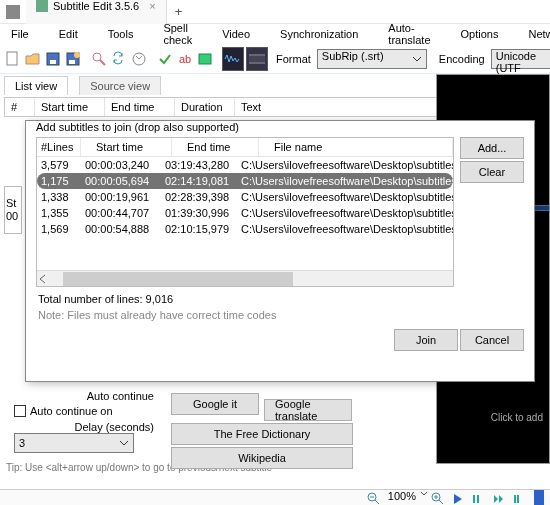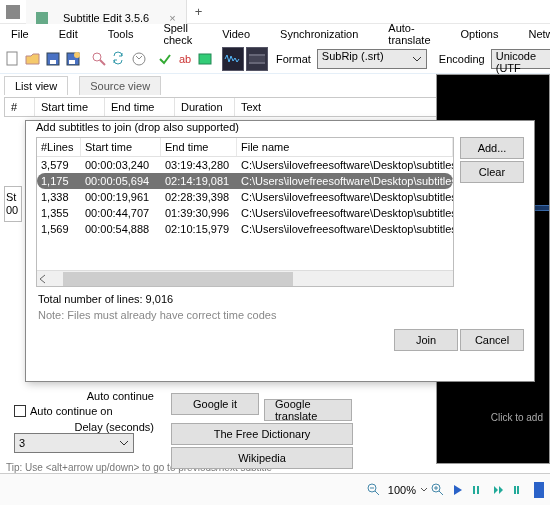--- a/index.html
+++ b/index.html
@@ -1,19 +1,19 @@
 <!DOCTYPE html>
 <html><head>
 <meta charset="utf-8">
 <style>
   * { box-sizing: border-box; font-family: "Segoe UI", Tahoma, sans-serif; font-size: 11px; }
   body { margin: 0; background: #fff; width: 550px; height: 505px; overflow: hidden; position: relative; }
   .titlebar { height: 24px; background: #fff; display: flex; align-items: center; border-bottom: 1px solid #e8e8e8; }
   .titlebar .app-icon { width: 14px; height: 14px; margin: 0 6px; background: #888; }
-  .titlebar .tab { display: flex; align-items: flex-end; padding: 0 10px; height: 24px; border-right: 1px solid #e0e0e0; background:#f8f8f8;gap:10px;}
+  .titlebar .tab { display: flex; align-items: flex-start; padding: 0 10px; height: 24px; border-right: 1px solid #e0e0e0; background:#f8f8f8;}
   .titlebar .doc-icon { width:12px;height:12px;margin-right:5px;background:#6a8; }
   .titlebar .tab-close { margin-left:10px; color:#888; }
   .titlebar .newtab { padding:0 8px; color:#555; font-size:13px; }
   .menubar { height:20px; display:flex; align-items:center; padding:0 4px; gap:16px; }
   .menubar span { padding:3px 7px; }
   .toolbar { height:30px; display:flex; align-items:center; padding:2px 4px; gap:2px; background:#fff; border-bottom:1px solid #e5eff8;}
   .tbbtn { width:24px; height:24px; display:flex; align-items:center; justify-content:center; border:1px solid transparent; }
   .sep { width:1px; height:22px; background:#ccc; margin:0 2px;}
   .fmt-label { margin-left:6px; margin-right:4px;text-align:right; }
   .fmt-select { border:1px solid #7a7a7a; height:20px; padding:0 18px 0 4px; background:#e9e9e9; position:relative; min-width:110px;}
@@ -23,58 +23,58 @@
   .tabs-strip .tab2 { border:1px solid #d0d0d0; border-bottom:none; padding:3px 10px; background:#fff; margin-right:-1px;}
   .tabs-strip .tab2.inactive { background:#f0f0f0; color:#555;}
   .grid-head { display:flex; border:1px solid #c9c9c9; margin:2px 4px 0; background:#fff;}
   .grid-head div { padding:3px 6px; border-right:1px solid #e3e3e3;}
   .gh-num{width:30px;} .gh-st{width:70px;} .gh-et{width:70px;} .gh-du{width:60px;} .gh-tx{flex:1;}
   
   .blackpanel { position:absolute; right:0; top:74px; width:114px; height:390px; background:#000; border:1px solid #999;}
   .blackpanel .hint { position:absolute; bottom:40px; right:6px; color:#aaa; font-size:10px;}
   .blackpanel .bluebar { position:absolute; top:130px; left:0; right:0; height:6px; background:#1a3a6a; border-top:1px solid #3a6aaa; border-bottom:1px solid #3a6aaa;}
   
-  .zoombar { position:absolute; left:0; bottom:0; right:0; height:32px; border-top:1px solid #ccc; display:flex; align-items:center; padding:0 6px; background:#fafafa;}
+  .zoombar { position:absolute; left:0; bottom:0; right:0; height:16px; border-top:1px solid #ccc; display:flex; padding:0 6px; background:#fafafa;}
   .zoombar .spacer{flex:1;}
   .zbtn { width:18px;height:18px;display:flex;align-items:center;justify-content:center;margin:0 1px;}
   
   .frag { position:absolute; }
   .auto-box { left:14px; top:390px; width:140px;text-align:right;}
   .auto-box .head{font-weight:400;margin-bottom:3px;}
   .chk { display:flex; align-items:center; gap:4px; margin-bottom:4px;}
   .chk .box{width:12px;height:12px;border:1px solid #333;}
   .delay-combo { border:1px solid #7a7a7a; width:120px; height:20px; display:flex; align-items:center; padding:0 4px; justify-content:space-between; background:#e9e9e9;}
   .tip { position:absolute; left:6px; top:462px; color:#777; font-size:10px;}
   .btngrid { left:170px; top:392px; width:200px;}
   .wbtn { display:inline-flex; align-items:center; justify-content:center; border:1px solid #adadad; background:#e1e1e1; height:22px; margin:1px; padding:0 10px;}
   .wbtn.w1{width:88px;} .wbtn.w2{width:182px;}
   .dialog { position:absolute; left:25px; top:120px; width:510px; height:262px; background:#fff; border:1px solid #888; box-shadow:2px 2px 8px rgba(0,0,0,0.25);}
   .dlg-title { display:flex; align-items:center; justify-content:space-between; padding:5px 8px; }
   .dlg-x { font-size:13px; padding:0 4px;}
   .dlg-sub { padding:0 10px 4px; }
   .dlg-body { display:flex; padding:0 10px; gap:6px;}
   .list-outer { flex:1; border:1px solid #bdbdbd; height:150px; position:relative; overflow:hidden; background:#fff;}
-  .list-head { display:flex; background:#fff; border-bottom:1px solid #e2e2e2;}
+  .list-head { display:flex; background:#fff; border-bottom:1px solid #e2e2e2;gap:11px;}
   .list-head div{ padding:3px 4px; border-right:1px solid #e8e8e8;}
   .lh-n{width:44px;} .lh-s{width:80px;} .lh-e{width:76px;} .lh-f{flex:1;}
   .row { display:flex; }
   .row div{ padding:2px 4px; white-space:nowrap; overflow:hidden;}
   .r-n{width:44px;} .r-s{width:80px;} .r-e{width:76px;} .r-f{flex:1;}
   .row.sel { background:#737373; color:#fff;border-radius:8px;}
   .hscroll { position:absolute; bottom:0; left:0; right:0; height:16px; background:#f0f0f0; border-top:1px solid #ddd; display:flex; align-items:center;}
   .hscroll .thumb{ background:#cdcdcd; height:14px; width:230px; margin-left:14px;}
   .side-btns { width:64px; display:flex; flex-direction:column; gap:2px;}
   .dbtn { border:1px solid #adadad; background:#e1e1e1; height:22px; display:flex; align-items:center; justify-content:center;}
   .totals { padding:6px 12px 0; }
   .note { padding:4px 12px; color:#888;}
   .dlg-foot { display:flex; justify-content:flex-end; padding:4px 10px 8px; gap:2px;}
   .dlg-foot .dbtn{ width:64px;}
   .trunc { font-size:11px; }
   
-  .stbox { position:absolute; left:4px; top:186px; width:18px; border:1px solid #bbb; padding:4px 1px; background:#fff; line-height:13px;}
+  .stbox { position:absolute; left:4px; top:186px; width:18px; border:1px solid #bbb; padding:10px 1px; background:#fff; line-height:13px;}
   
   .trabox { position:absolute; left:4px; top:310px; border-top:1px solid #ccc; padding-top:3px;margin-left:36px;}
   
   .aying { position:absolute; right:4px; top:284px; color:#333;}
 </style>
 </head>
 <body>
 
 <div class="titlebar">
   <span class="app-icon"></span>

